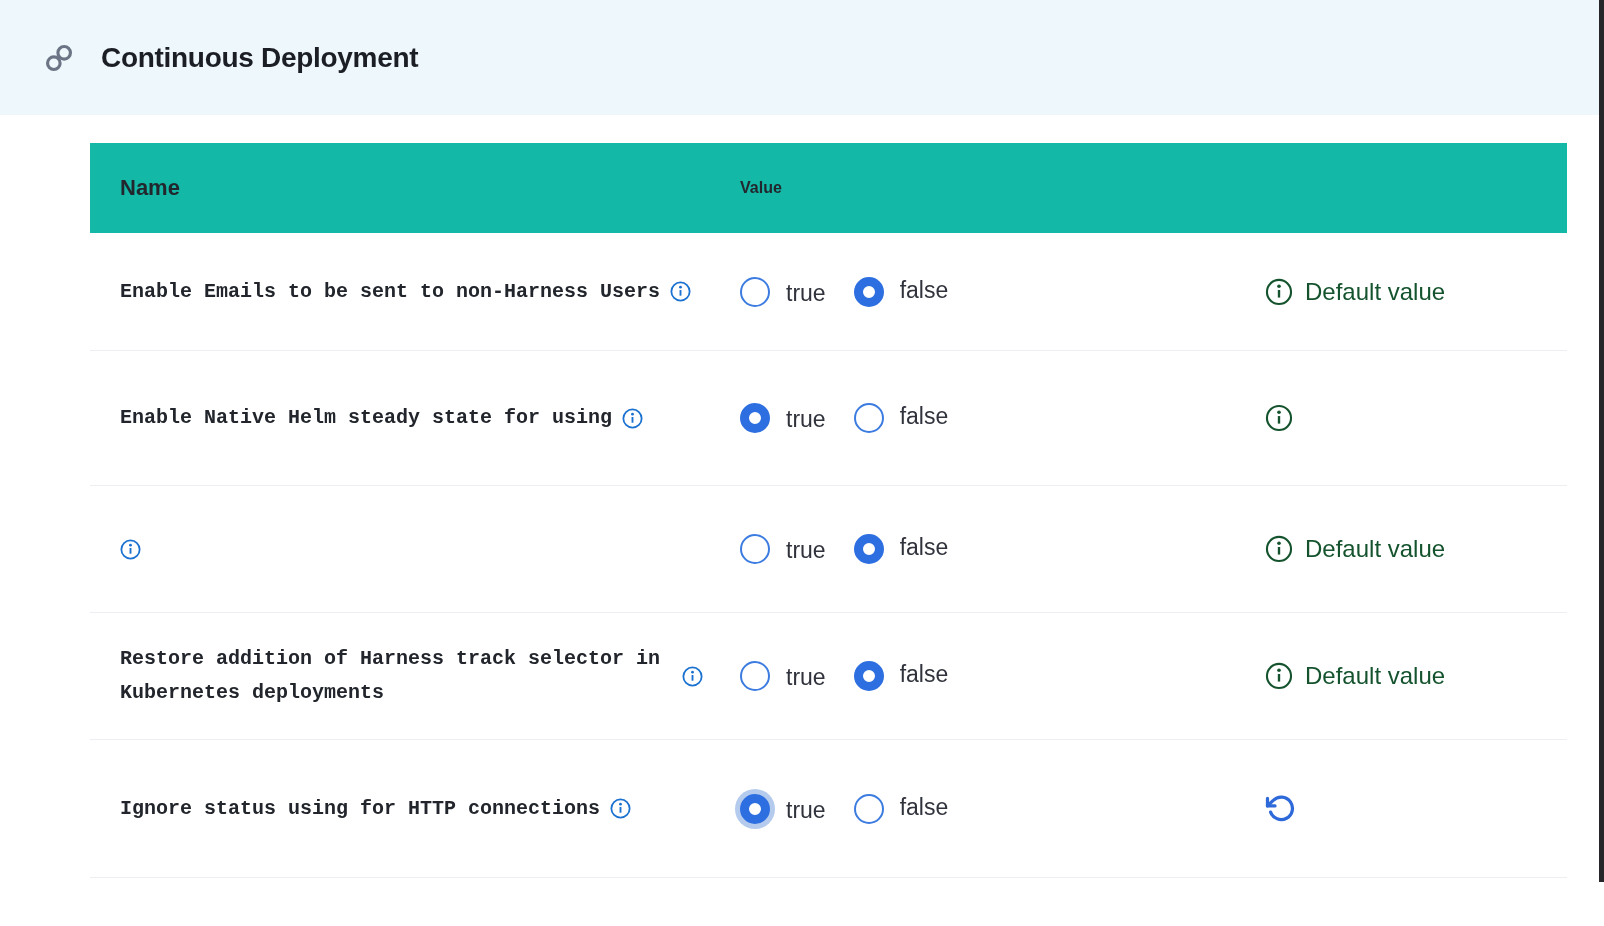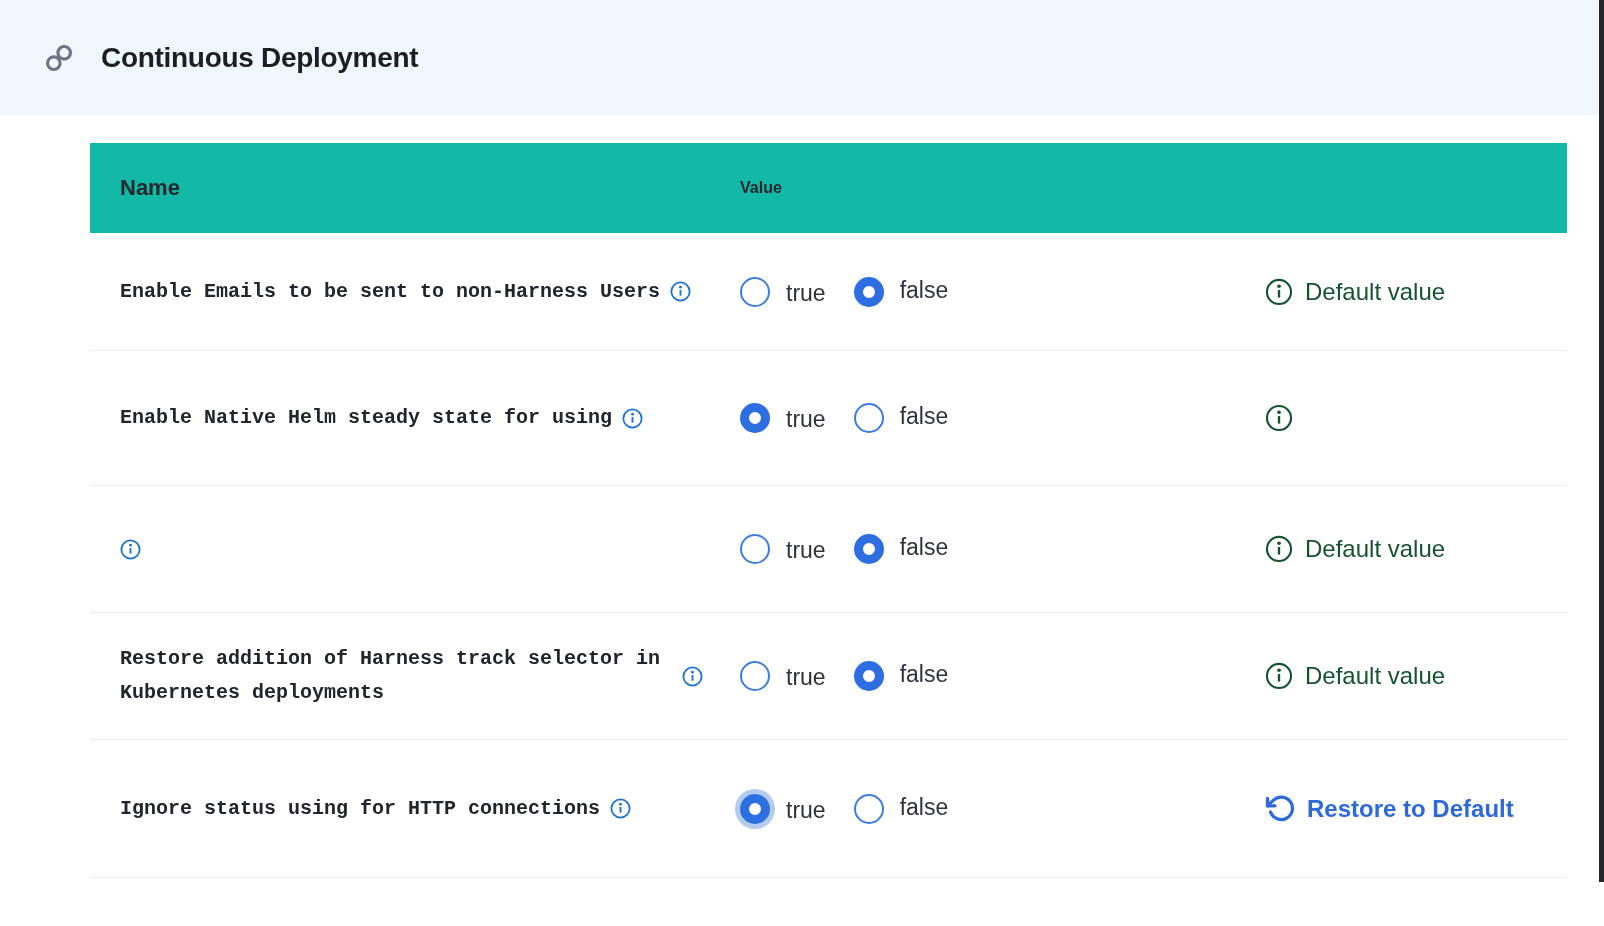--- a/index.html
+++ b/index.html
@@ -215,17 +215,16 @@
       <span class="pair-false">
         <span class="radio radio-false unselected"></span>
         <span class="radio-label label-false">false</span>
       </span>
     </div>
     <div class="meta-cell restore">
       <svg class="restore-icon" viewBox="0 0 24 24" fill="none" stroke="currentColor" stroke-width="2.6" stroke-linecap="round" stroke-linejoin="round">
             <polyline points="2 3.5 2 9.5 8 9.5"></polyline>
             <path d="M4.5 14.5a9 9 0 1 0 2.1-9.4L2 9.5"></path>
           </svg>
-      <span class="meta-label">Restore to Default</span>
     </div>
   </div>
 </div>
 </div>
 
 </body></html>

